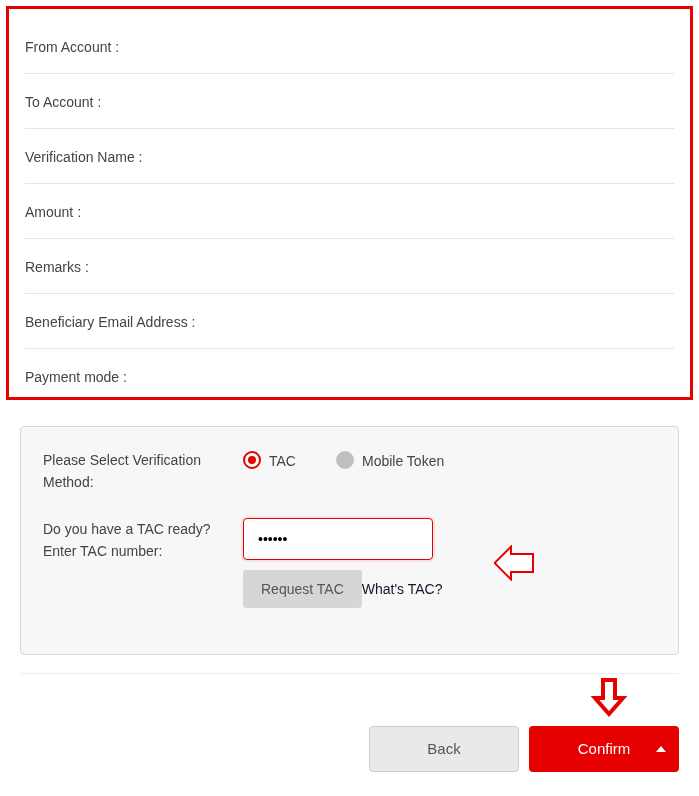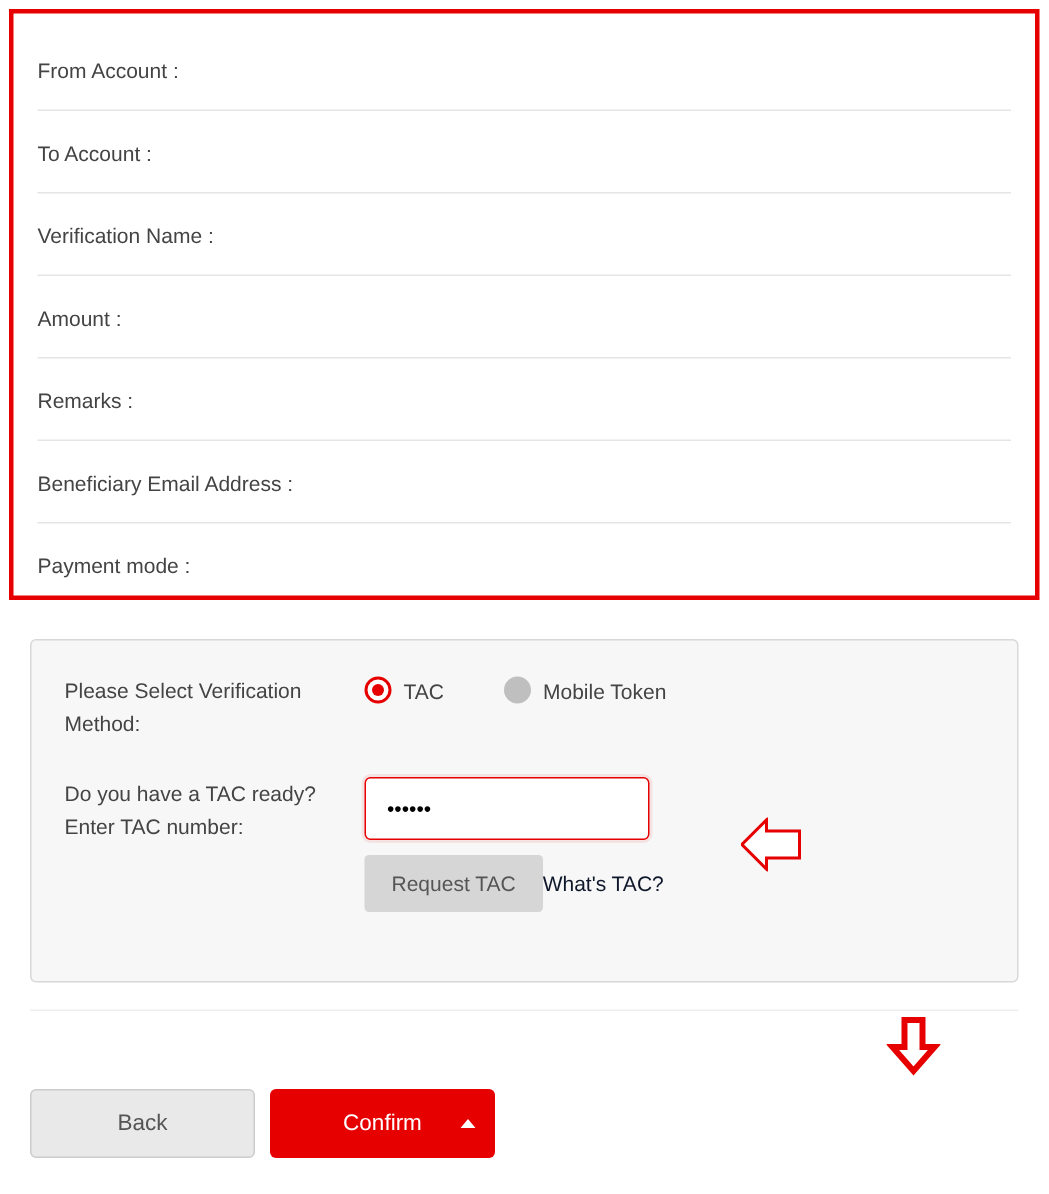--- a/index.html
+++ b/index.html
@@ -72,21 +72,21 @@
       padding: 11px 18px; border-radius:3px; font-size:14px;
       cursor:pointer;
     }
     .link-whats { color:#0f172a; font-size:14px; text-decoration:none; cursor:pointer;}
     .arrow-right-to-input {
       position:absolute; left:473px; top:118px;
     }
     .footer-row {
       position: relative;
       margin-top: 52px; padding: 0 14px;
-      display:flex; gap:10px;
+      display:flex; justify-content:flex-end; gap:10px;
     }
     .btn {
       min-width: 150px; height:46px; border-radius:4px;
       font-size:15px; cursor:pointer; display:inline-flex;
       align-items:center; justify-content:center;
       border:1px solid transparent; position:relative;
     }
     .btn-back { background:#e9e9e9; color:#555; border-color:#ccc; }
     .btn-confirm { background:#e60000; color:#fff; }
     .caret-up {

